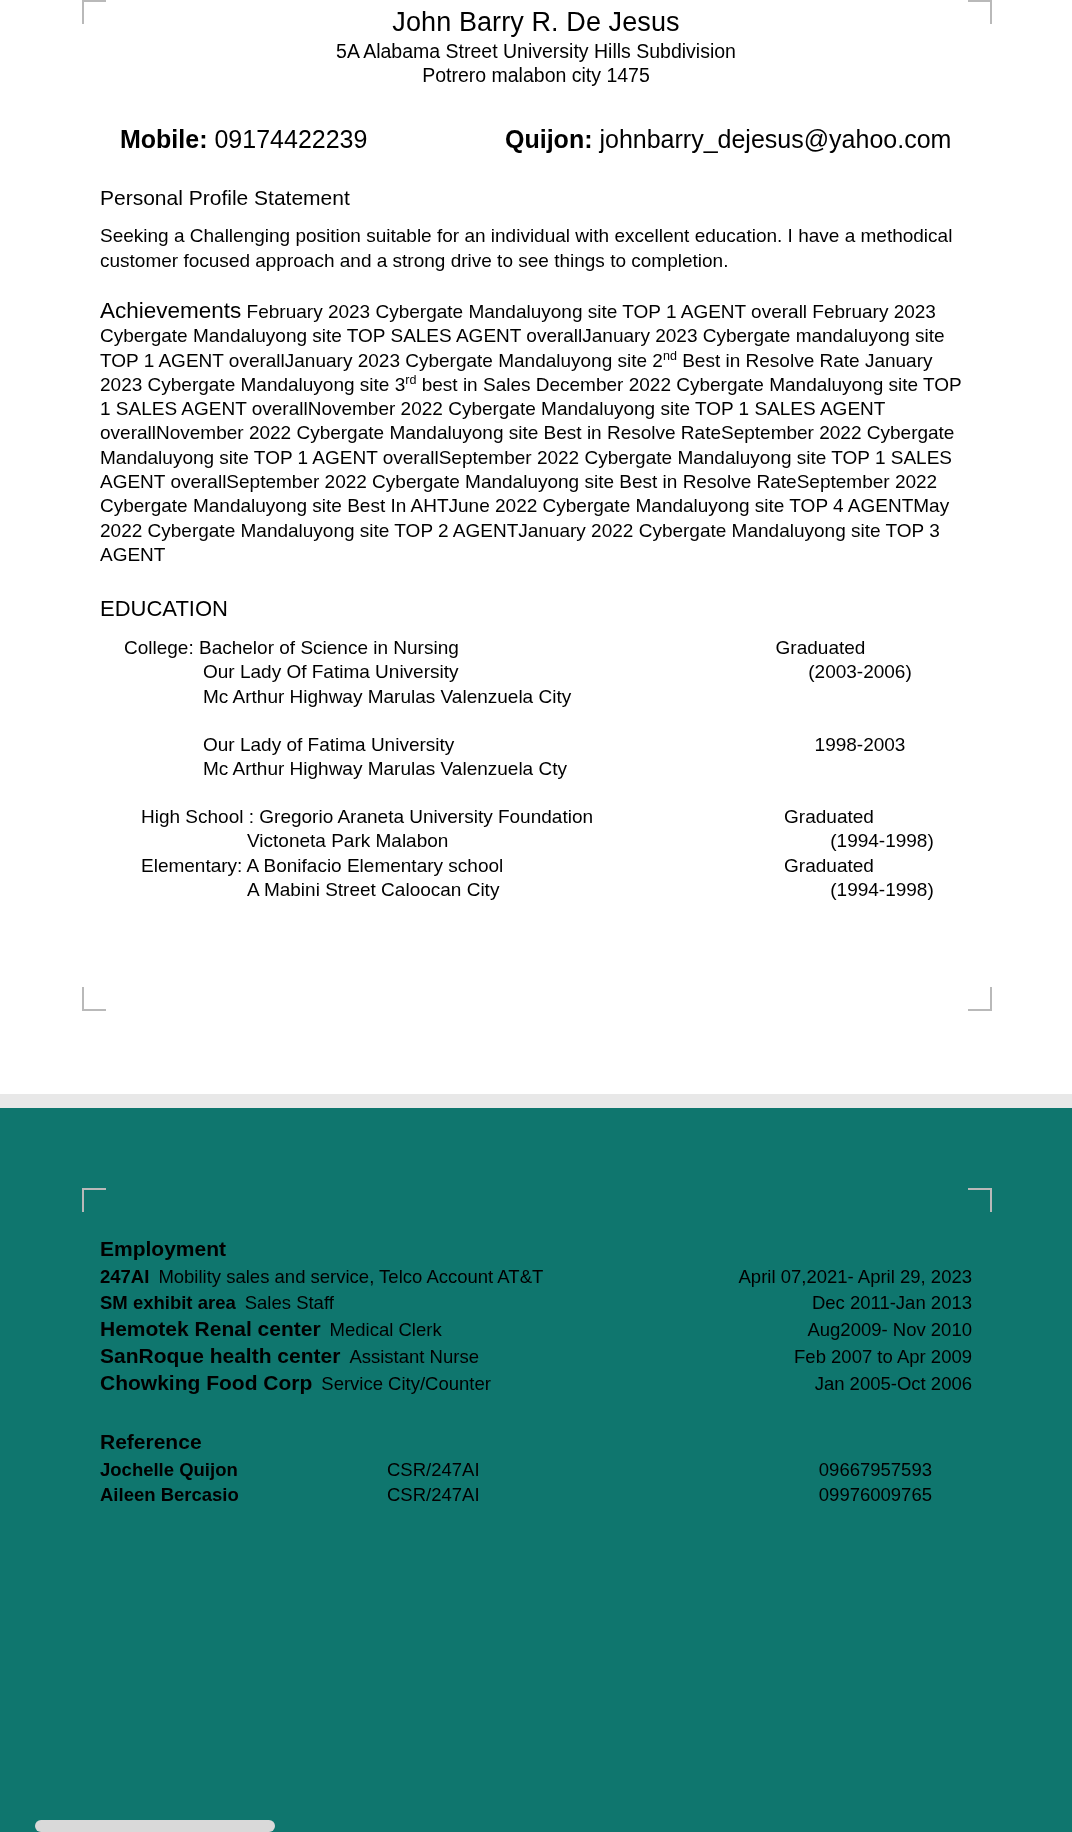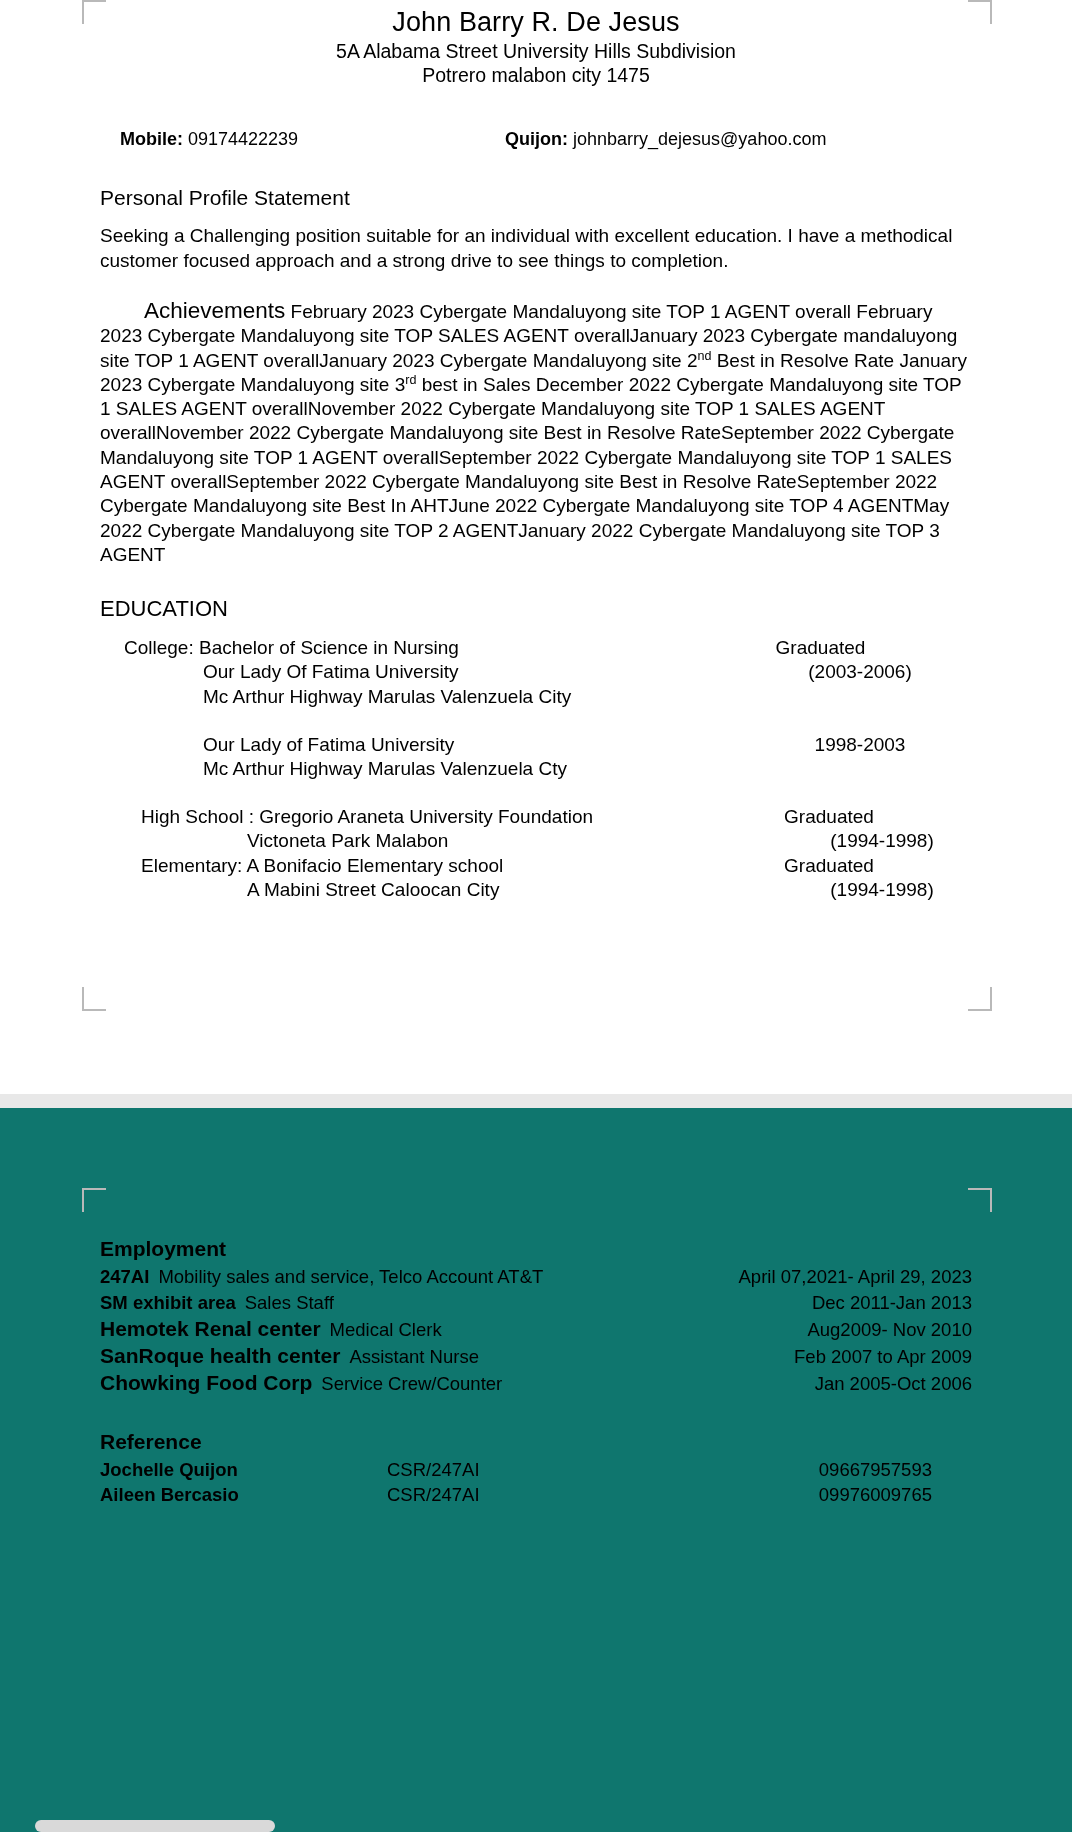--- a/index.html
+++ b/index.html
@@ -76,21 +76,21 @@
   .doc-addr {
     text-align: center;
     font-size: 19.5px;
     line-height: 24px;
     font-weight: 400;
   }
 
   .contact-row {
     display: flex;
     margin-top: 40px;
-    font-size: 18px;
+    font-size: 25px;
     line-height: 24px;
   }
   .contact-mobile { width: 385px; padding-left: 20px; }
   .contact-email  { flex: 1; }
   .lbl { font-weight: bold; }
 
   
   .sec-title {
     font-size: 21px;
     line-height: 26px;
@@ -107,21 +107,20 @@
 
   .achv {
     font-size: 19px;
     line-height: 24.3px;
     margin-top: 26px;
     text-align: left;
   }
   .achv-head {
     font-size: 22.5px;
     font-weight: 400;
-    margin-left: 44px;
   }
   sup {
     font-size: 0.66em;
     vertical-align: super;
     line-height: 0;
   }
 
   .edu-head {
     font-size: 22px;
     line-height: 27px;
@@ -318,21 +317,21 @@
         <div class="emp-left">
           <span class="emp-company c-lg">SanRoque health center</span>
           <span class="emp-role">Assistant Nurse</span>
         </div>
         <div class="emp-date">Feb 2007 to Apr 2009</div>
       </div>
 
       <div class="emp-row">
         <div class="emp-left">
           <span class="emp-company c-lg">Chowking Food Corp</span>
-          <span class="emp-role">Service Crew/Counter</span>
+          <span class="emp-role">Service City/Counter</span>
         </div>
         <div class="emp-date">Jan 2005-Oct 2006</div>
       </div>
 
       <div class="ref-head">Reference</div>
 
       <div class="ref-row">
         <div class="ref-name">Jochelle Quijon</div>
         <div class="ref-title">CSR/247AI</div>
         <div class="ref-phone">09667957593</div>

